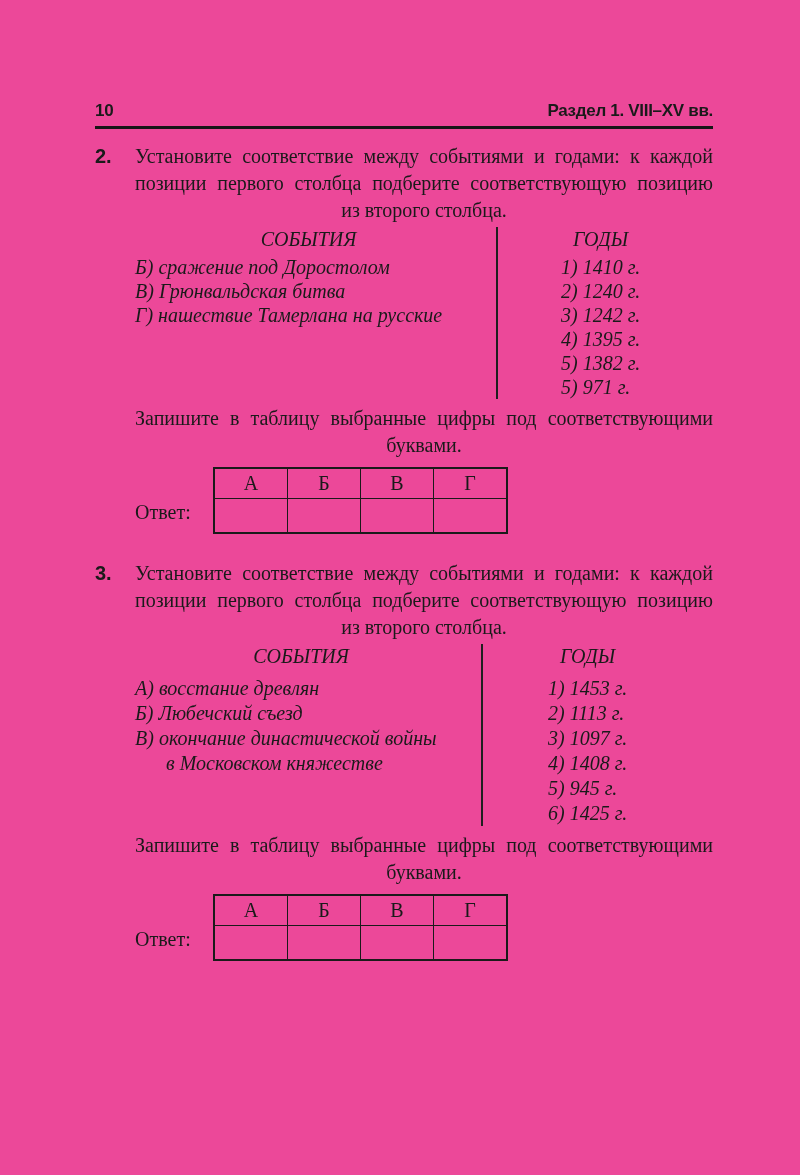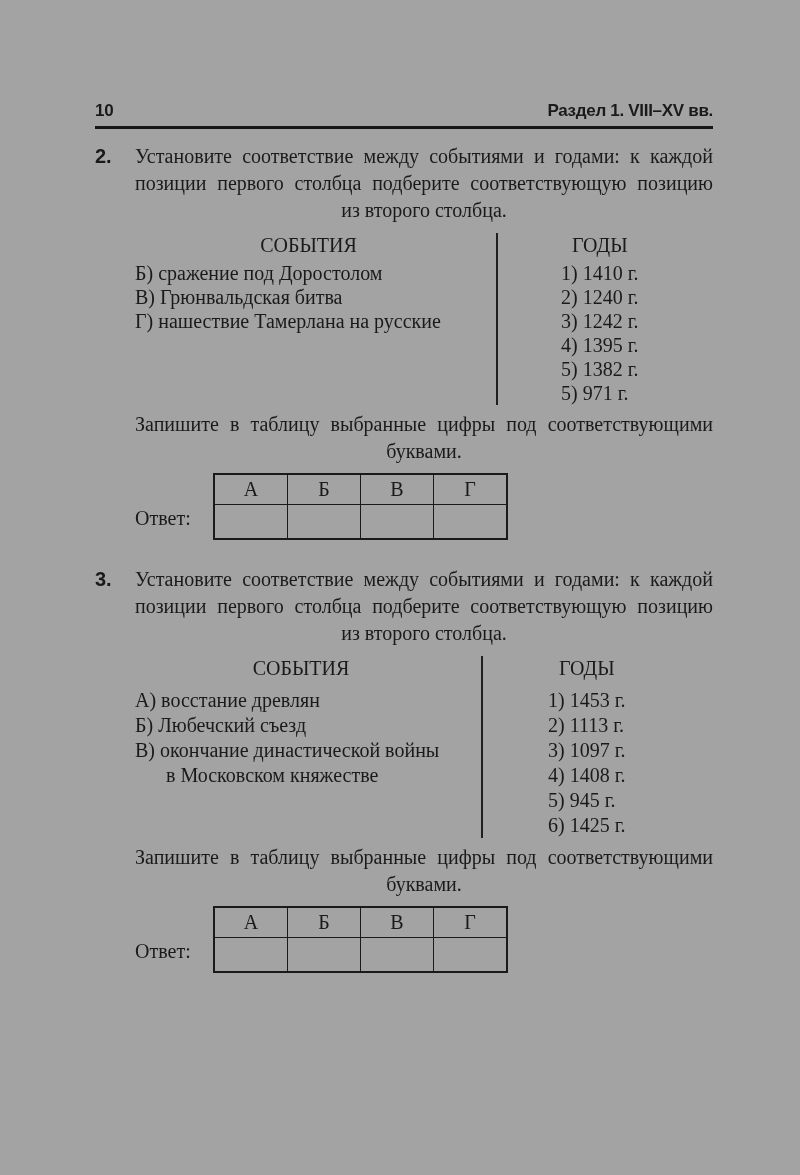--- a/index.html
+++ b/index.html
@@ -4,21 +4,21 @@
 <style>
   html, body {
     margin: 0;
     padding: 0;
     background: #ffffff;
   }
   .sheet {
     position: relative;
     width: 800px;
     height: 1175px;
-    background: #a3a3a3;
+    background: #ec4899;
     font-family: "Liberation Serif", serif;
     font-size: 20px;
     color: #1a1a1a;
     overflow: hidden;
   }
   
   .header {
     position: absolute;
     left: 95px;
     width: 618px;
@@ -58,21 +58,22 @@
     text-align-last: justify;
   }
   .prompt .pline,
   .instruction .pline {
     line-height: 27px;
     text-align: center;
   }
   
   .match {
     display: flex;
-    margin-top: 9px;
+    margin-top: 3px;
+    font-style: italic;
   }
   .mleft {
     box-sizing: border-box;
     border-right: 2px solid #1f1f1f;
     padding-right: 14px;
   }
   .q2 .mleft { width: 363px; }
   .q3 .mleft { width: 348px; }
   .mright { }
   .q2 .mright { padding-left: 63px; }

